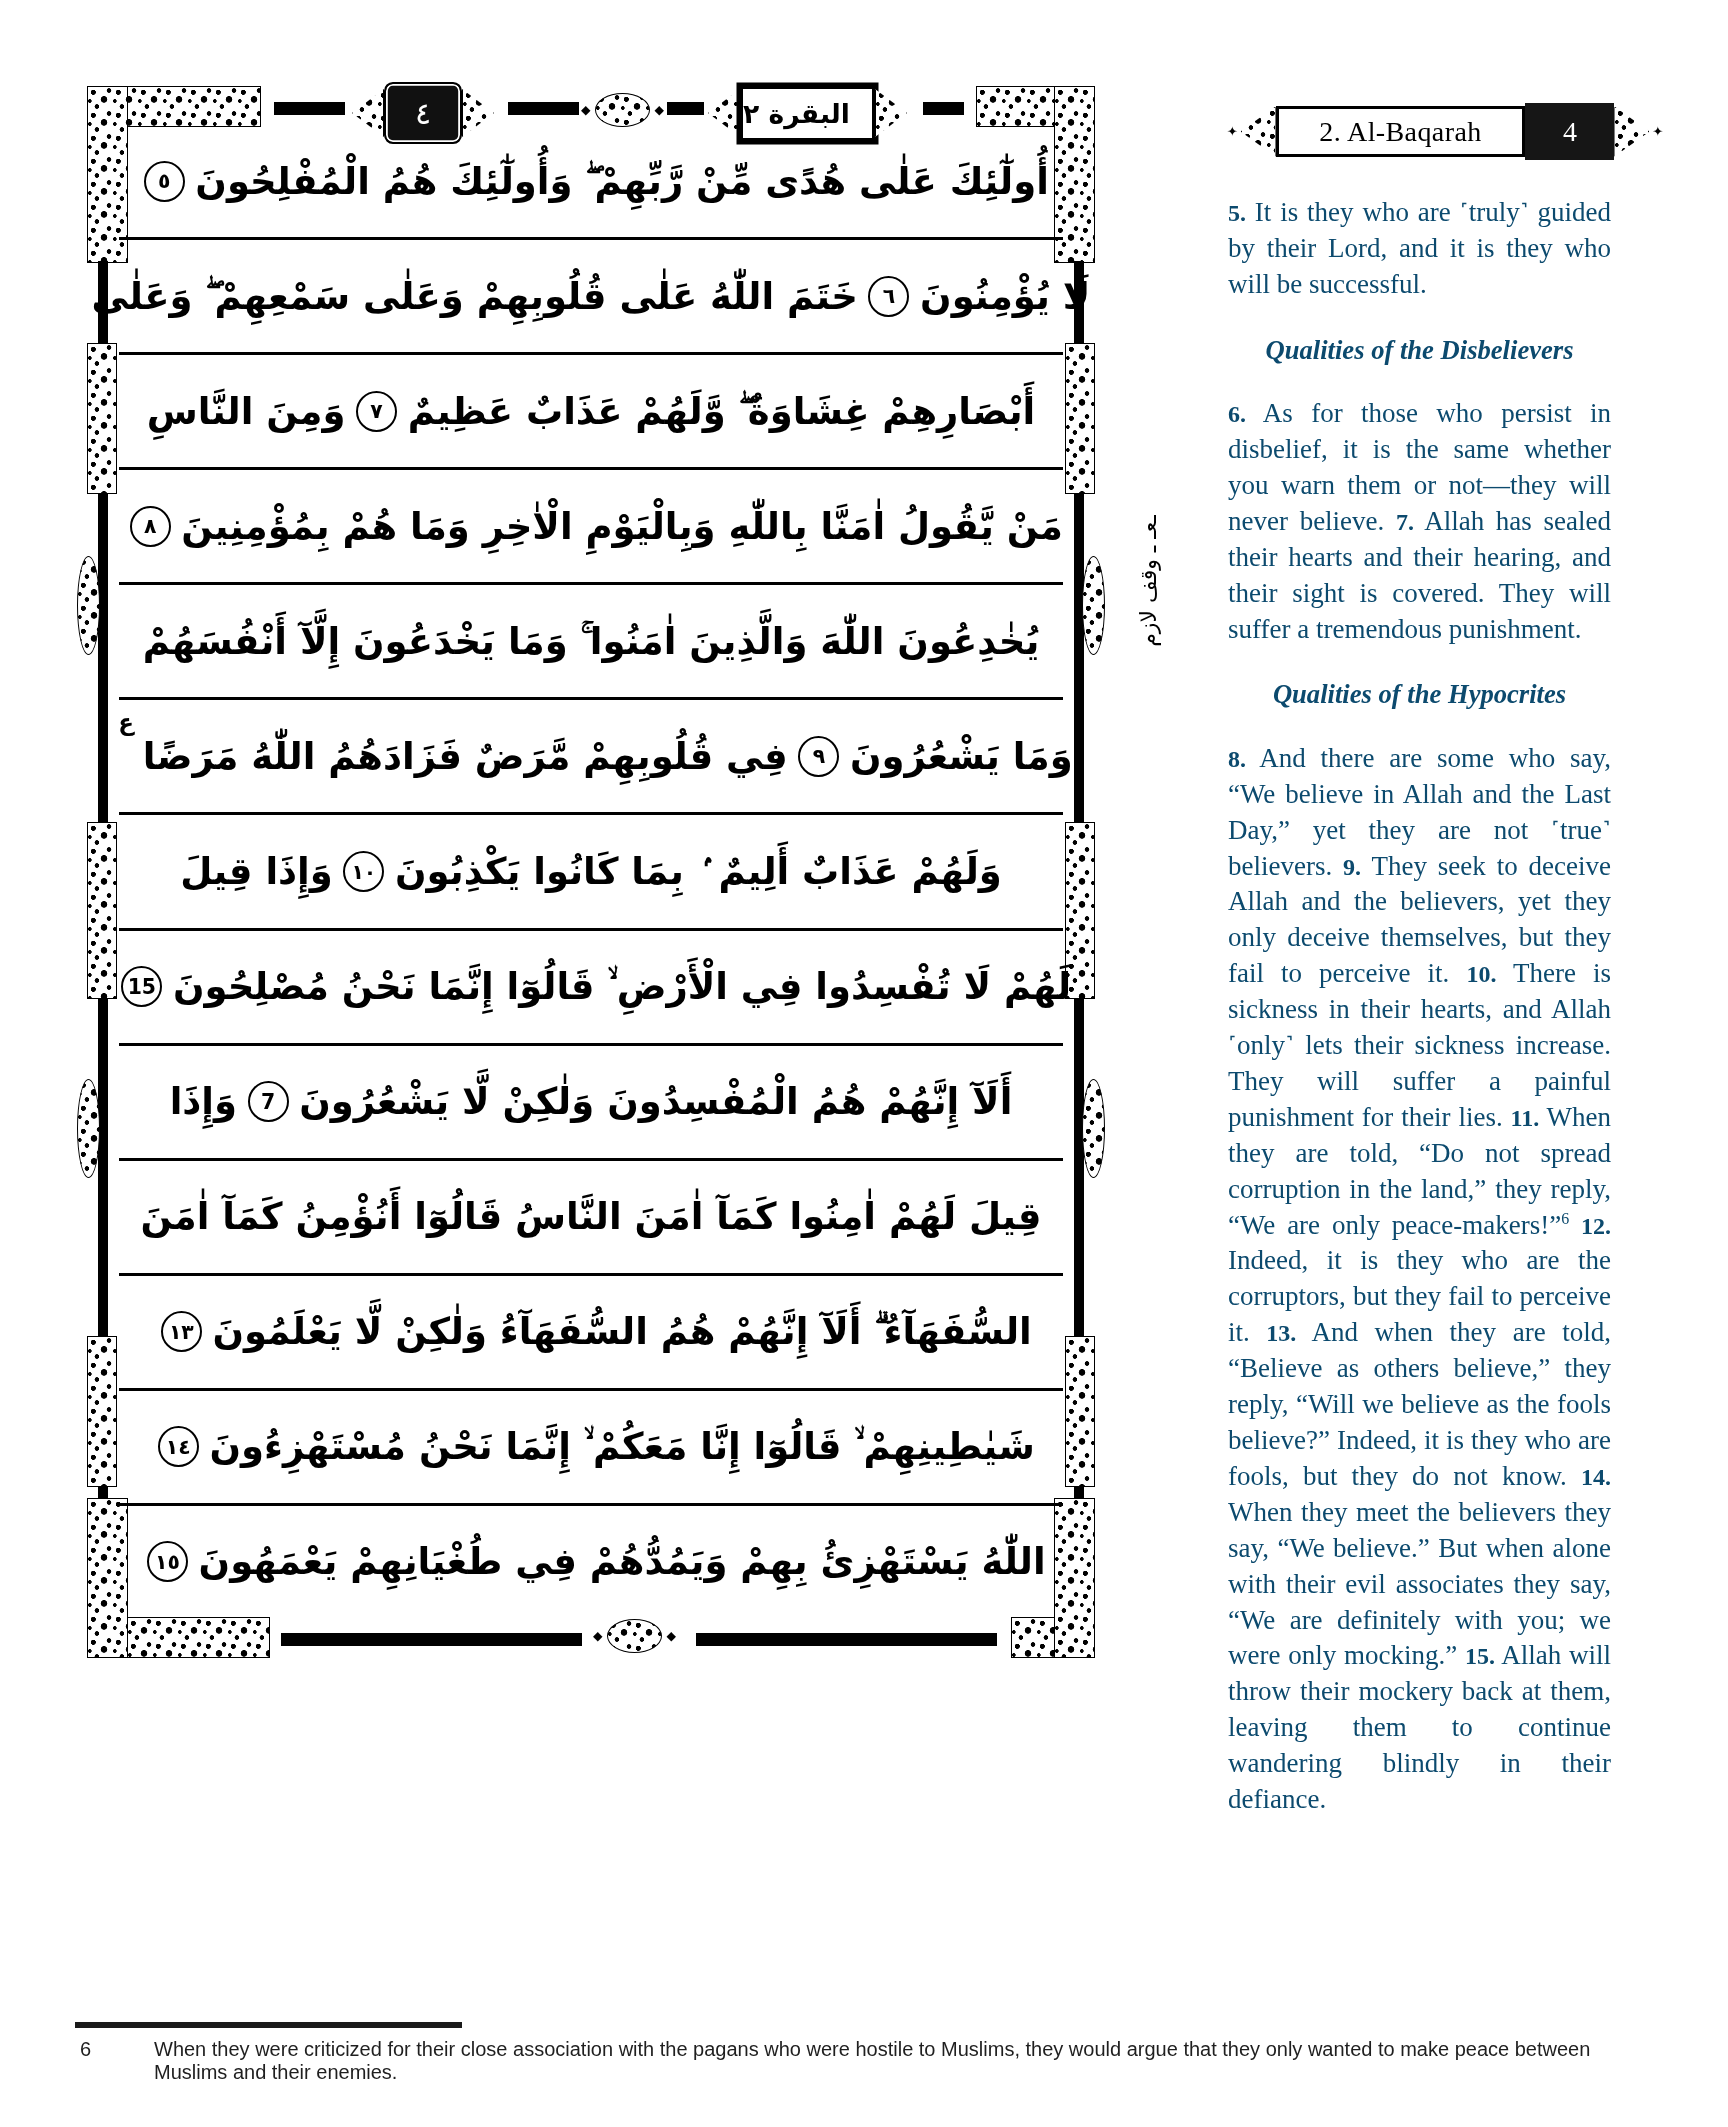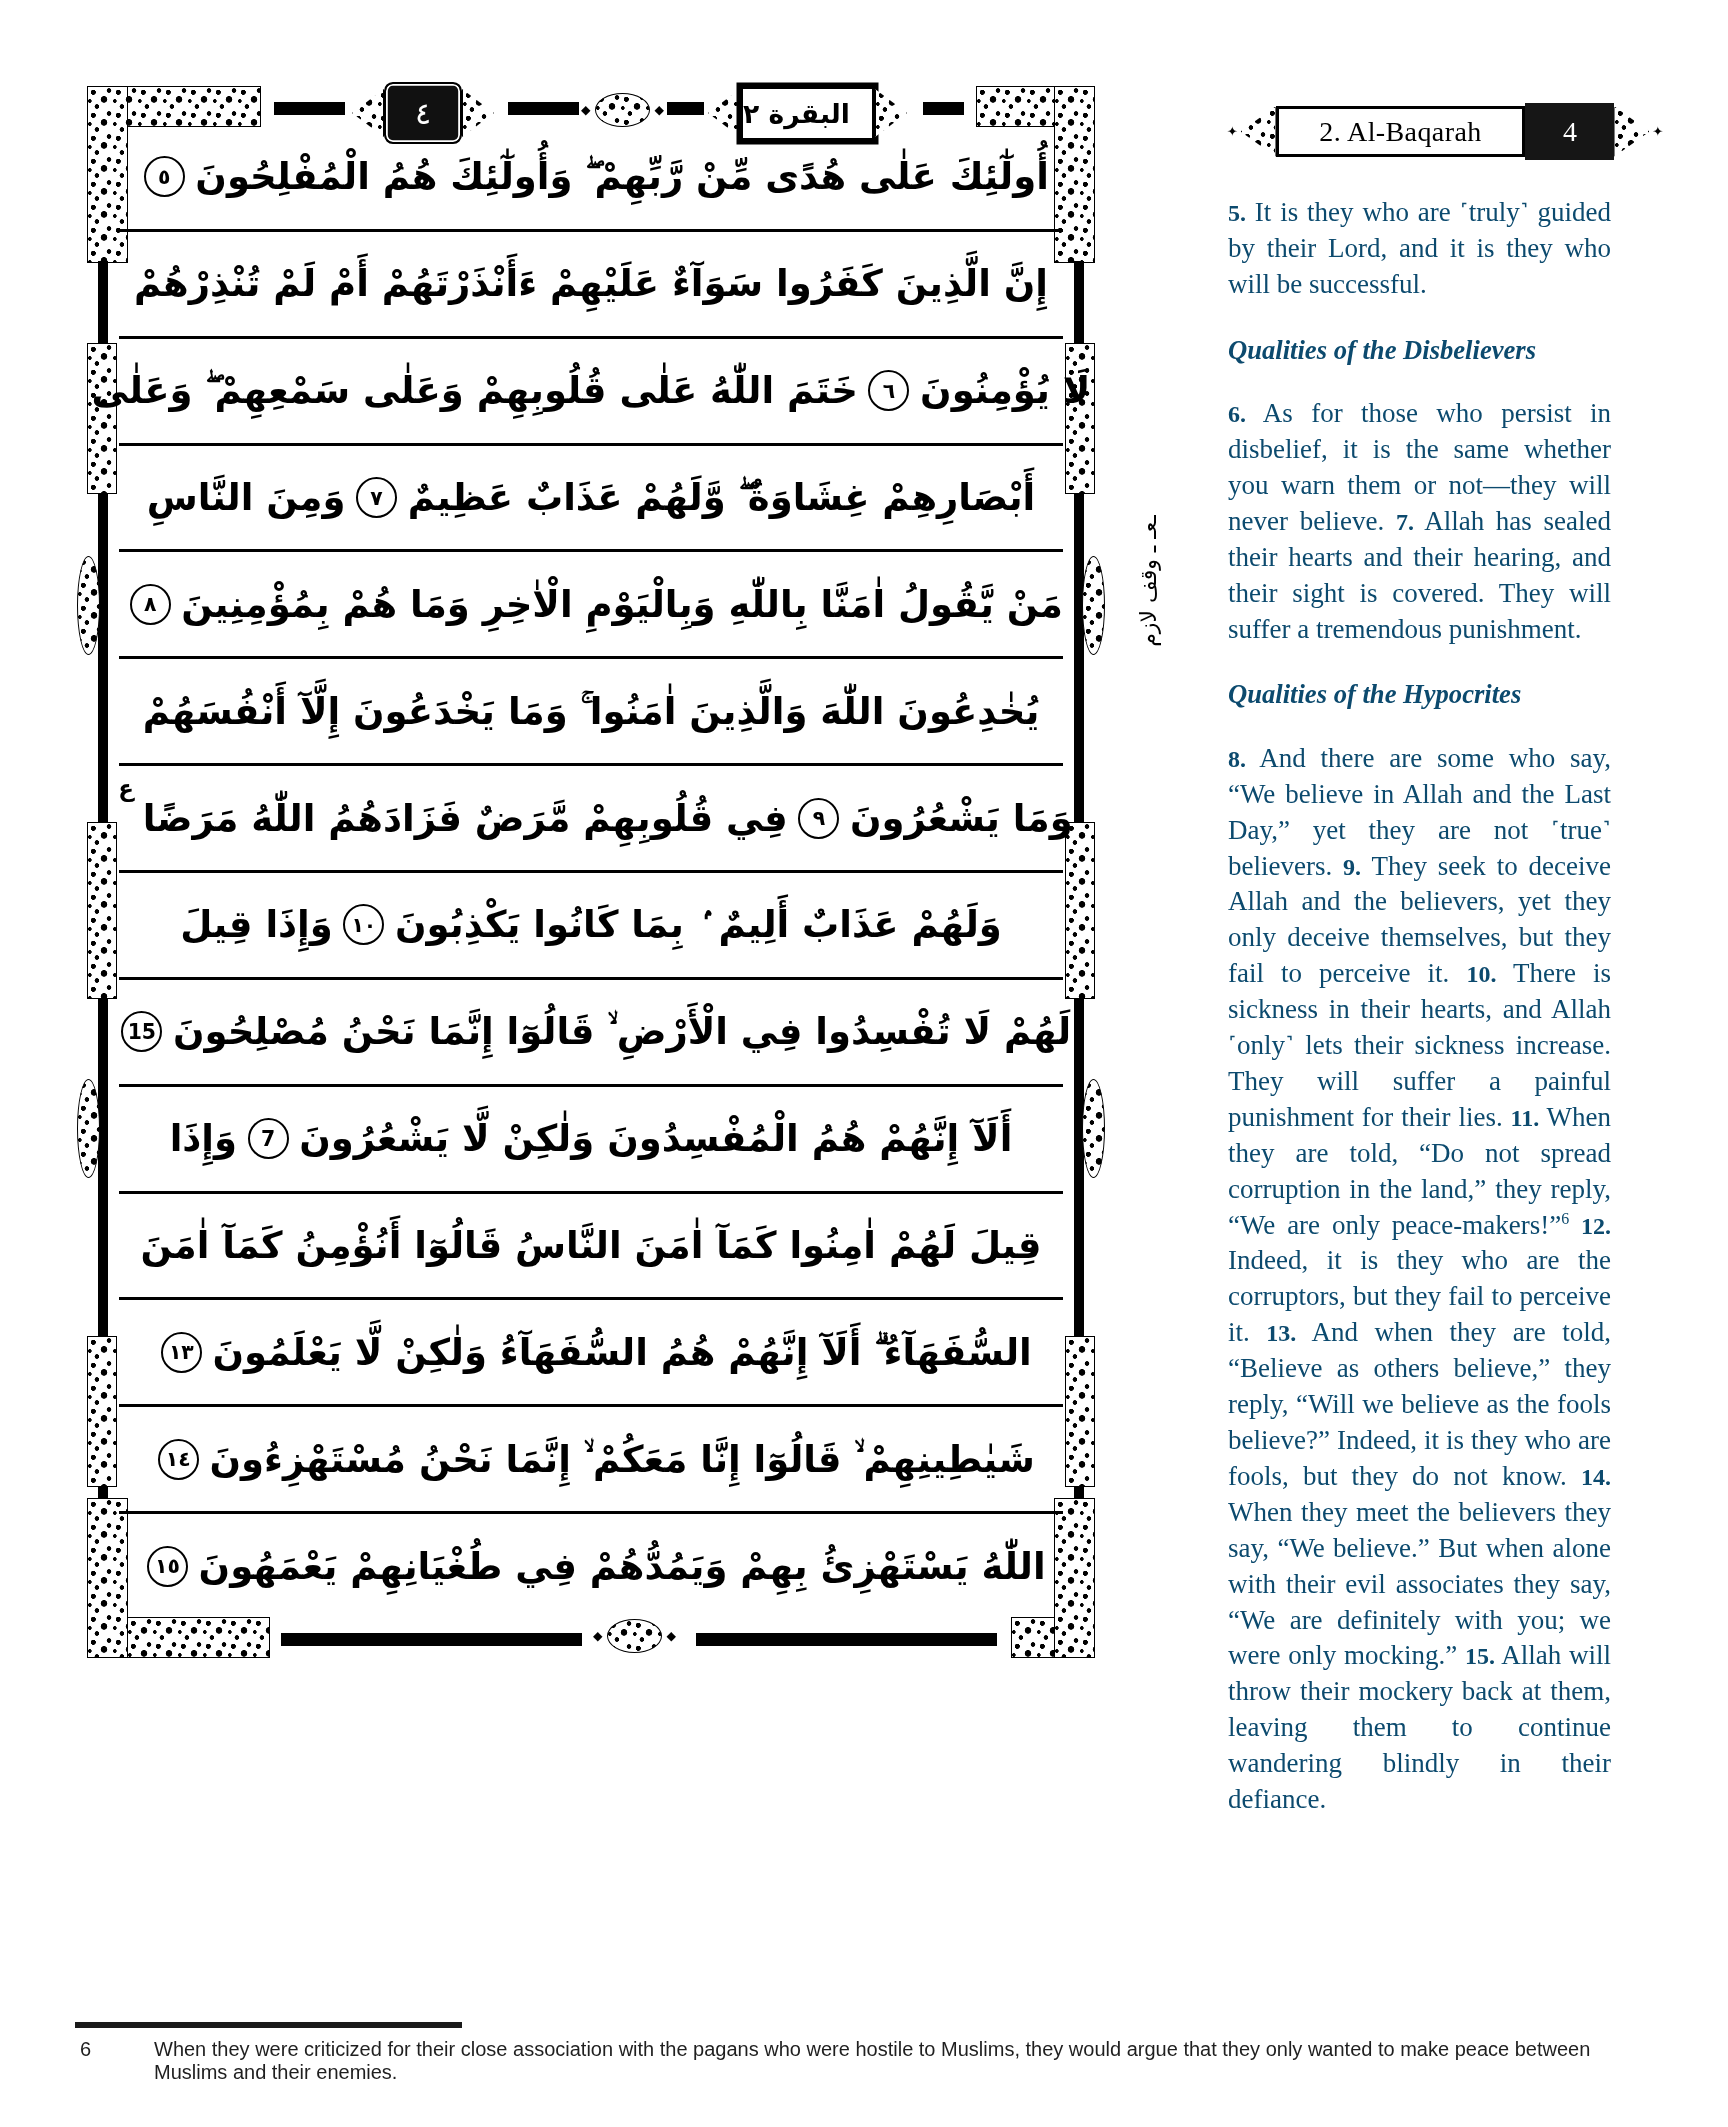--- a/index.html
+++ b/index.html
@@ -112,21 +112,21 @@
   }
 
   
   #translation {
     position:absolute; left:1228px; top:195px; width:383px;
     font-size:27px; line-height:1.33; text-align:justify; color:#0c4a6e;
   }
   #translation p { margin-bottom:23px; }
   #translation .vnum { font-weight:bold; font-size:24px; }
   #translation h3 {
-    font-weight:bold; font-style:italic; font-size:26.6px;
+    text-align:center; font-weight:bold; font-style:italic; font-size:26.6px;
     margin:30px 0 28px;
   }
   #translation sup { font-size:16px; line-height:0; }
 
   
   #footnote-rule { position:absolute; left:75px; top:2022px; width:387px; height:6.2px; background:#1a1a1a; }
   #footnote {
     position:absolute; left:80px; top:2038px; width:1587px;
     display:flex; font-family:"Liberation Sans", "DejaVu Sans", sans-serif;
     font-size:20px; color:#1f1f1f;
@@ -191,21 +191,20 @@
     <div class="orn arm-v" style="left:12.4px; bottom:17.7px; height:160px;"></div>
     <div class="dash" style="position:absolute; left:206px; bottom:30px; width:301px;"></div>
     <div class="orn medallion" style="position:absolute; left:532px; bottom:23px; width:55px; height:34px;"></div>
     <div class="dash" style="position:absolute; left:621px; bottom:30px; width:301px;"></div>
     <div class="orn arm-h" style="left:936px; bottom:17.7px; width:83px;"></div>
     <div class="orn arm-v" style="left:979px; bottom:17.7px; height:160px;"></div>
   </div>
 
   <div id="rows">
       <div class="qrow">أُولٰٓئِكَ عَلٰى هُدًى مِّنْ رَّبِّهِمْ ۖ وَأُولٰٓئِكَ هُمُ الْمُفْلِحُونَ<span class="aya">٥</span></div>
-      <div class="qrow">إِنَّ الَّذِينَ كَفَرُوا سَوَآءٌ عَلَيْهِمْ ءَأَنْذَرْتَهُمْ أَمْ لَمْ تُنْذِرْهُمْ</div>
       <div class="qrow">لَا يُؤْمِنُونَ<span class="aya">٦</span>خَتَمَ اللّٰهُ عَلٰى قُلُوبِهِمْ وَعَلٰى سَمْعِهِمْ ۖ وَعَلٰى</div>
       <div class="qrow">أَبْصَارِهِمْ غِشَاوَةٌ ۖ وَّلَهُمْ عَذَابٌ عَظِيمٌ<span class="aya">٧</span>وَمِنَ النَّاسِ</div>
       <div class="qrow">مَنْ يَّقُولُ اٰمَنَّا بِاللّٰهِ وَبِالْيَوْمِ الْاٰخِرِ وَمَا هُمْ بِمُؤْمِنِينَ<span class="aya">٨</span></div>
       <div class="qrow">يُخٰدِعُونَ اللّٰهَ وَالَّذِينَ اٰمَنُوا ۚ وَمَا يَخْدَعُونَ إِلَّآ أَنْفُسَهُمْ</div>
       <div class="qrow">وَمَا يَشْعُرُونَ<span class="aya">٩</span>فِي قُلُوبِهِمْ مَّرَضٌ فَزَادَهُمُ اللّٰهُ مَرَضًا<span class="ruku">ع</span></div>
       <div class="qrow">وَلَهُمْ عَذَابٌ أَلِيمٌ ۢ بِمَا كَانُوا يَكْذِبُونَ<span class="aya">١٠</span>وَإِذَا قِيلَ</div>
       <div class="qrow">لَهُمْ لَا تُفْسِدُوا فِي الْأَرْضِ ۙ قَالُوٓا إِنَّمَا نَحْنُ مُصْلِحُونَ<span class="aya">15</span></div>
       <div class="qrow">أَلَآ إِنَّهُمْ هُمُ الْمُفْسِدُونَ وَلٰكِنْ لَّا يَشْعُرُونَ<span class="aya">7</span>وَإِذَا</div>
       <div class="qrow">قِيلَ لَهُمْ اٰمِنُوا كَمَآ اٰمَنَ النَّاسُ قَالُوٓا أَنُؤْمِنُ كَمَآ اٰمَنَ</div>
       <div class="qrow">السُّفَهَآءُ ۗ أَلَآ إِنَّهُمْ هُمُ السُّفَهَآءُ وَلٰكِنْ لَّا يَعْلَمُونَ<span class="aya">١٣</span></div>

